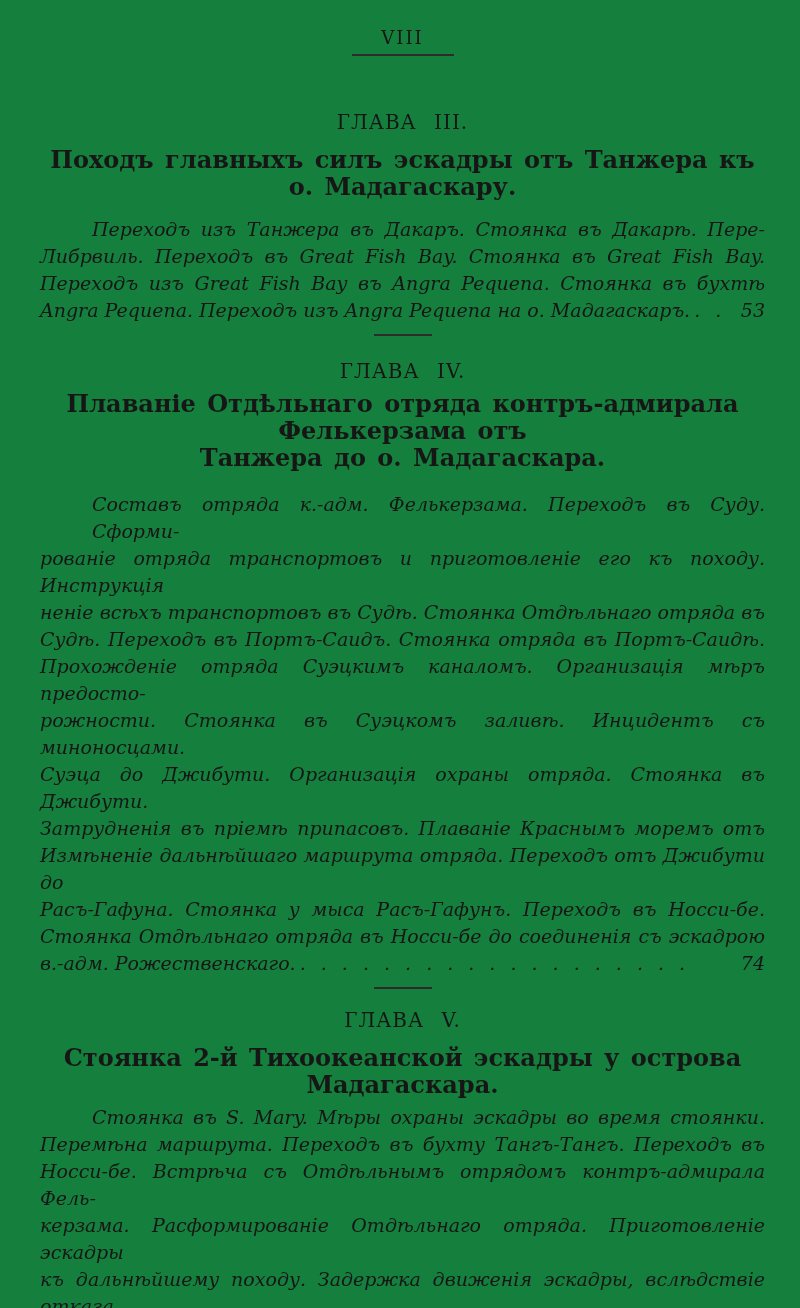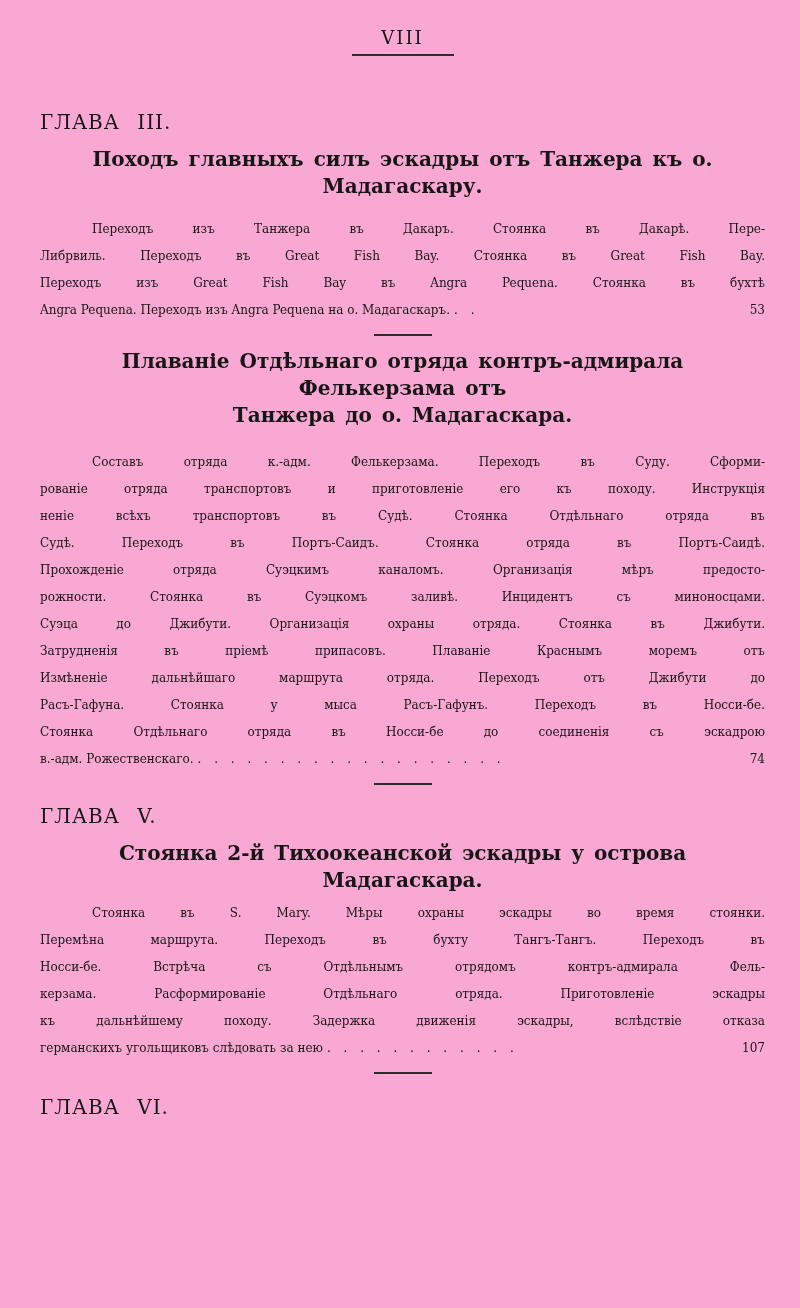--- a/index.html
+++ b/index.html
@@ -5,21 +5,21 @@
   html, body {
     margin: 0;
     padding: 0;
     background: #e9e9e7;
   }
   .page {
     position: relative;
     width: 800px;
     height: 1308px;
     margin: 0 auto;
-    background: #f9a8d4;
+    background: #15803d;
     color: #161616;
     font-family: "DejaVu Serif", "Liberation Serif", serif;
     box-sizing: border-box;
     padding: 26px 35px 0 40px;
     overflow: hidden;
   }
   .page-header {
     text-align: center;
   }
   .folio {
@@ -28,35 +28,37 @@
     letter-spacing: 2px;
     display: inline-block;
   }
   .folio-rule {
     width: 102px;
     height: 2px;
     background: #2c2c2a;
     margin: 4px auto 0;
   }
   .chapter-heading {
+    text-align: center;
     font-size: 20px;
     line-height: 27px;
     word-spacing: 10px;
     letter-spacing: 1px;
   }
   .chapter-title {
     text-align: center;
     font-weight: bold;
-    font-size: 20px;
+    font-size: 24px;
     line-height: 27px;
     word-spacing: 3px;
   }
   .toc-body {
-    font-size: 12px;
+    font-size: 19px;
     line-height: 27px;
+    font-style: italic;
   }
   .toc-line {
     text-align: justify;
     text-align-last: justify;
     white-space: normal;
   }
   .toc-line.indent {
     padding-left: 52px;
   }
   .toc-lastline {
@@ -81,21 +83,21 @@
     width: 58px;
     height: 2px;
     background: #2c2c2a;
     margin: 10px auto 0;
   }
   
   #sec3 .chapter-heading { margin-top: 53px; }
   #sec3 .chapter-title   { margin-top: 10px; }
   #sec3 .toc-body        { margin-top: 16px; }
   #sec4 .chapter-heading { margin-top: 22px; }
-  #sec4 .chapter-title   { margin-top: 12px; }
+  #sec4 .chapter-title   { margin-top: 5px; }
   #sec4 .toc-body        { margin-top: 20px; }
   #sec5 .chapter-heading { margin-top: 18px; }
   #sec5 .chapter-title   { margin-top: 10px; }
   #sec5 .toc-body        { margin-top: 6px; }
   #sec6 .chapter-heading { margin-top: 20px; }
 </style>
 </head>
 <body>
 
 <div class="page">
@@ -115,20 +117,21 @@
       <div class="toc-lastline">
         <span class="line-text">Angra Pequena. Переходъ изъ Angra Pequena на о. Мадагаскаръ.</span>
         <span class="leader">. .</span>
         <span class="page-number">53</span>
       </div>
     </div>
     <div class="divider"></div>
   </div>
 
   <div class="section" id="sec4">
+    <div class="chapter-heading">ГЛАВА IV.</div>
     <div class="chapter-title">
       <div>Плаваніе Отдѣльнаго отряда контръ-адмирала Фелькерзама отъ</div>
       <div>Танжера до о. Мадагаскара.</div>
     </div>
     <div class="toc-body">
       <div class="toc-line indent">Составъ отряда к.-адм. Фелькерзама. Переходъ въ Суду. Сформи-</div>
       <div class="toc-line">рованіе отряда транспортовъ и приготовленіе его къ походу. Инструкція</div>
       <div class="toc-line">неніе всѣхъ транспортовъ въ Судѣ. Стоянка Отдѣльнаго отряда въ</div>
       <div class="toc-line">Судѣ. Переходъ въ Портъ-Саидъ. Стоянка отряда въ Портъ-Саидѣ.</div>
       <div class="toc-line">Прохожденіе отряда Суэцкимъ каналомъ. Организація мѣръ предосто-</div>

